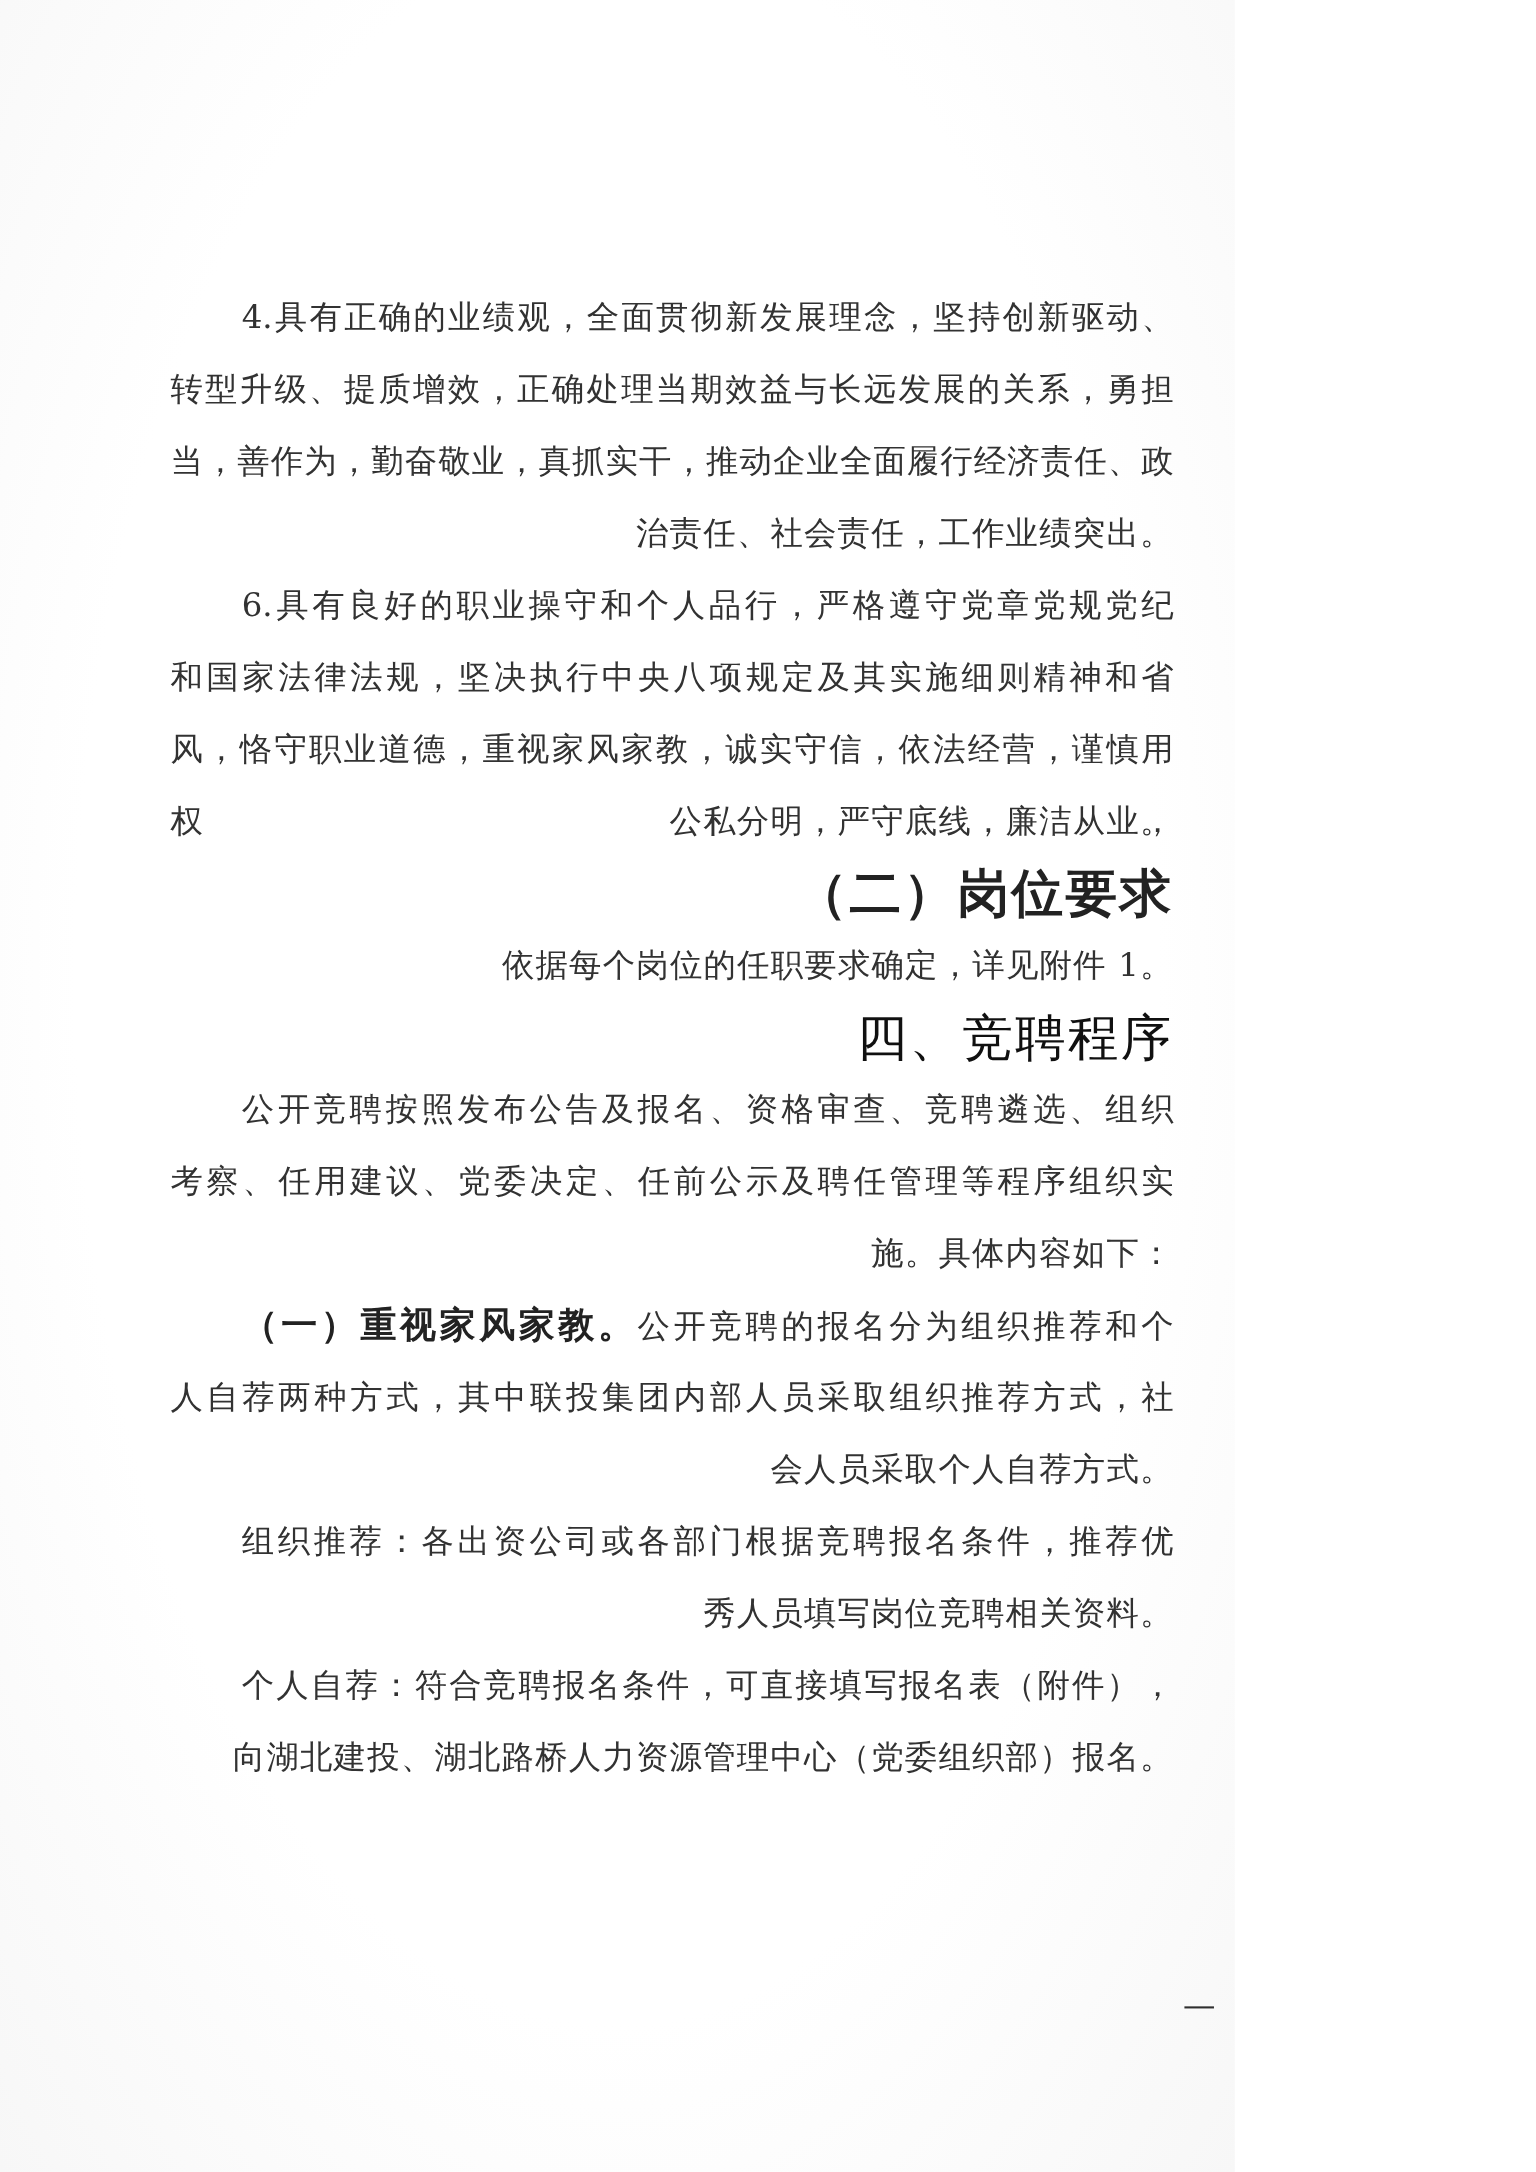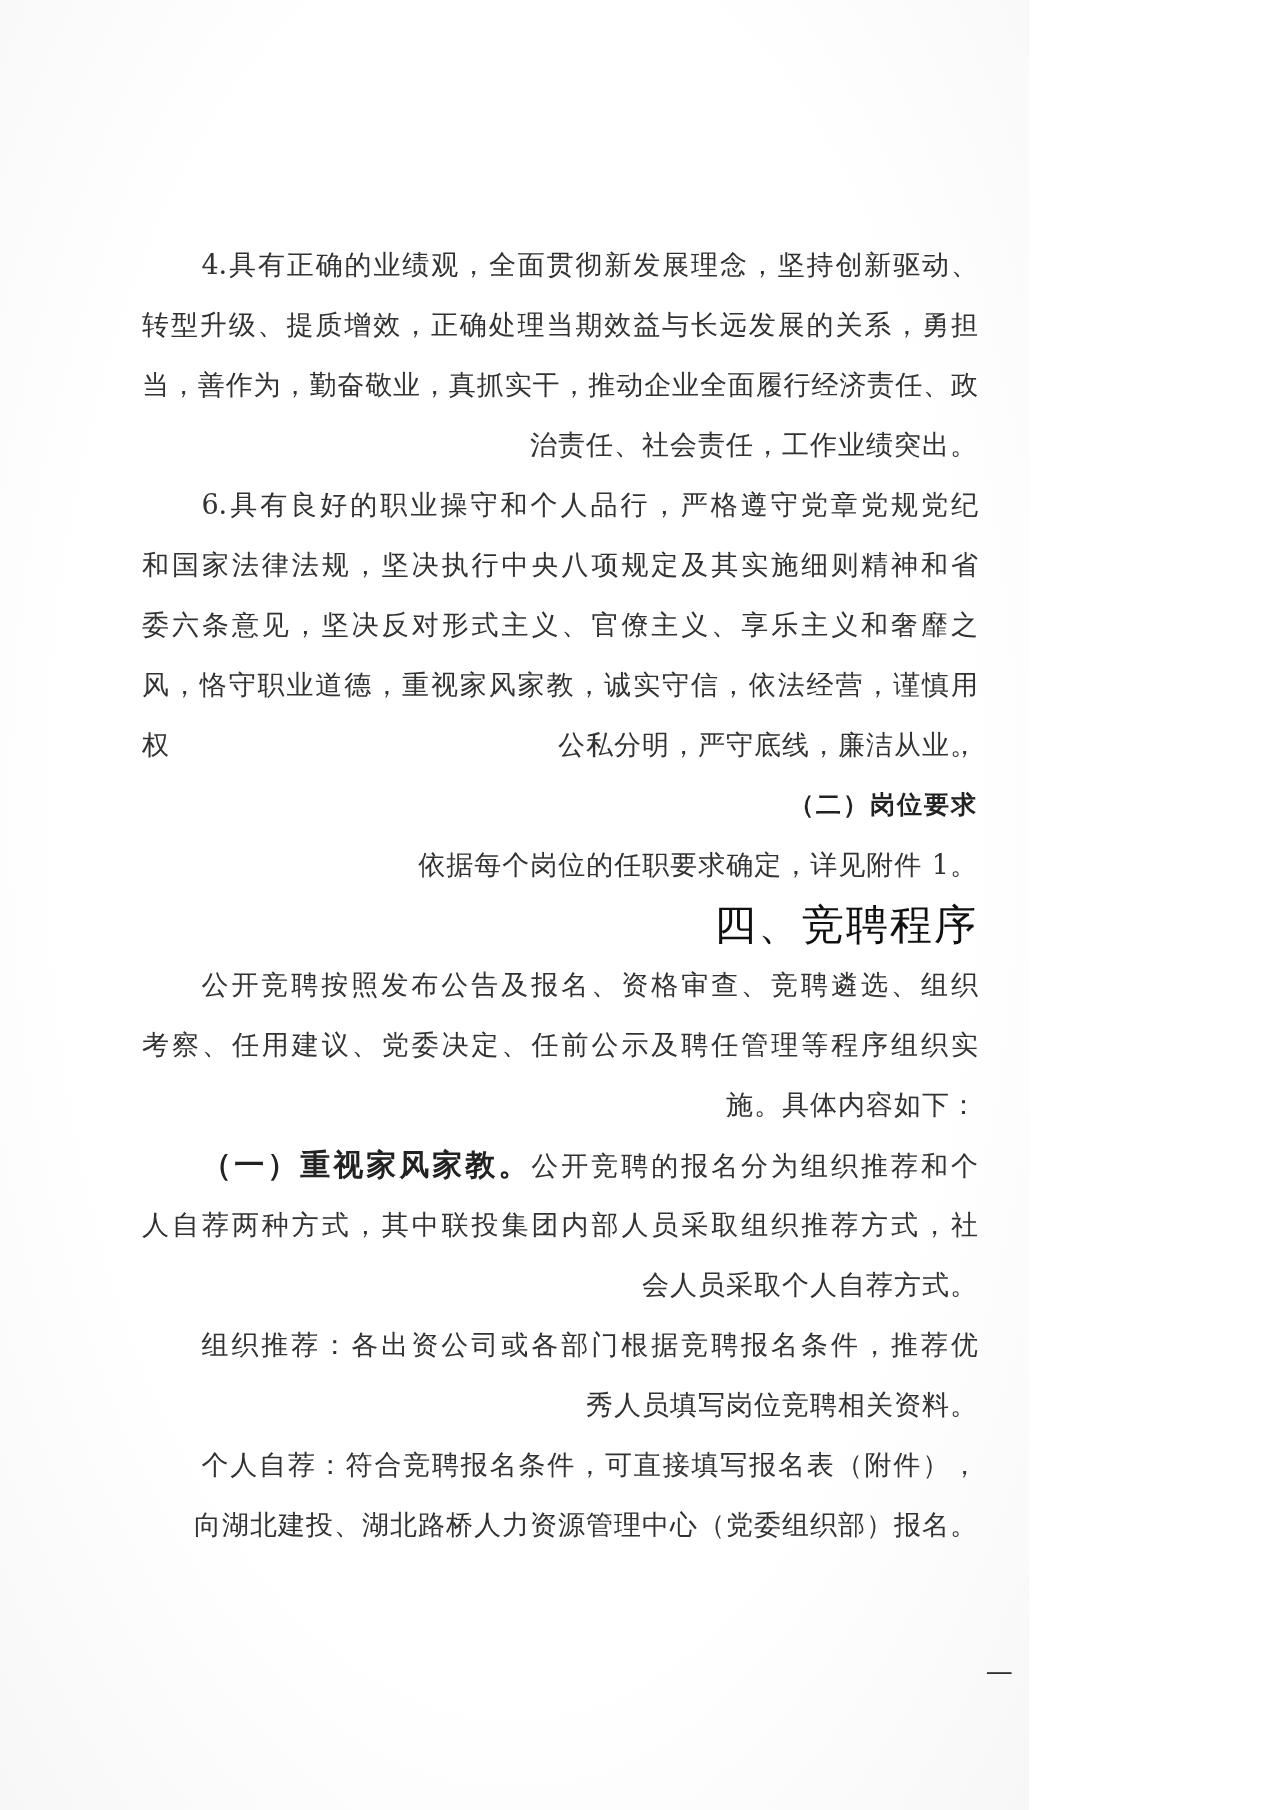--- a/index.html
+++ b/index.html
@@ -38,21 +38,21 @@
   
   .lt {
     text-align: right;
     letter-spacing: 1px;
   }
   
   .ind { text-indent: 2.2em; }
   
   .h-kai {
     font-weight: 700;
-    font-size: 25px;
+    font-size: 43px;
     color: #222222;
     letter-spacing: 2px;
   }
   
   .h-hei {
     font-weight: 400;
     font-size: 42px;
     color: #101010;
     font-family: "DejaVu Sans", "Liberation Sans", sans-serif;
     letter-spacing: 2px;
@@ -81,21 +81,20 @@
 <body>
 
 <div class="page">
   <div class="content">
     <div class="ln jf ind">4.具有正确的业绩观，全面贯彻新发展理念，坚持创新驱动、</div>
     <div class="ln jf">转型升级、提质增效，正确处理当期效益与长远发展的关系，勇担</div>
     <div class="ln jf">当，善作为，勤奋敬业，真抓实干，推动企业全面履行经济责任、政</div>
     <div class="ln lt">治责任、社会责任，工作业绩突出。</div>
     <div class="ln jf ind">6.具有良好的职业操守和个人品行，严格遵守党章党规党纪</div>
     <div class="ln jf">和国家法律法规，坚决执行中央八项规定及其实施细则精神和省</div>
-    <div class="ln jf">委六条意见，坚决反对形式主义、官僚主义、享乐主义和奢靡之</div>
     <div class="ln jf">风，恪守职业道德，重视家风家教，诚实守信，依法经营，谨慎用权，</div>
     <div class="ln lt">公私分明，严守底线，廉洁从业。</div>
     <div class="ln lt ind h-kai">（二）岗位要求</div>
     <div class="ln lt ind">依据每个岗位的任职要求确定，详见附件 1。</div>
     <div class="ln lt ind h-hei">四、竞聘程序</div>
     <div class="ln jf ind">公开竞聘按照发布公告及报名、资格审查、竞聘遴选、组织</div>
     <div class="ln jf">考察、任用建议、党委决定、任前公示及聘任管理等程序组织实</div>
     <div class="ln lt">施。具体内容如下：</div>
     <div class="ln jf ind"><span class="lead">（一）重视家风家教。</span><span>公开竞聘的报名分为组织推荐和个</span></div>
     <div class="ln jf">人自荐两种方式，其中联投集团内部人员采取组织推荐方式，社</div>

